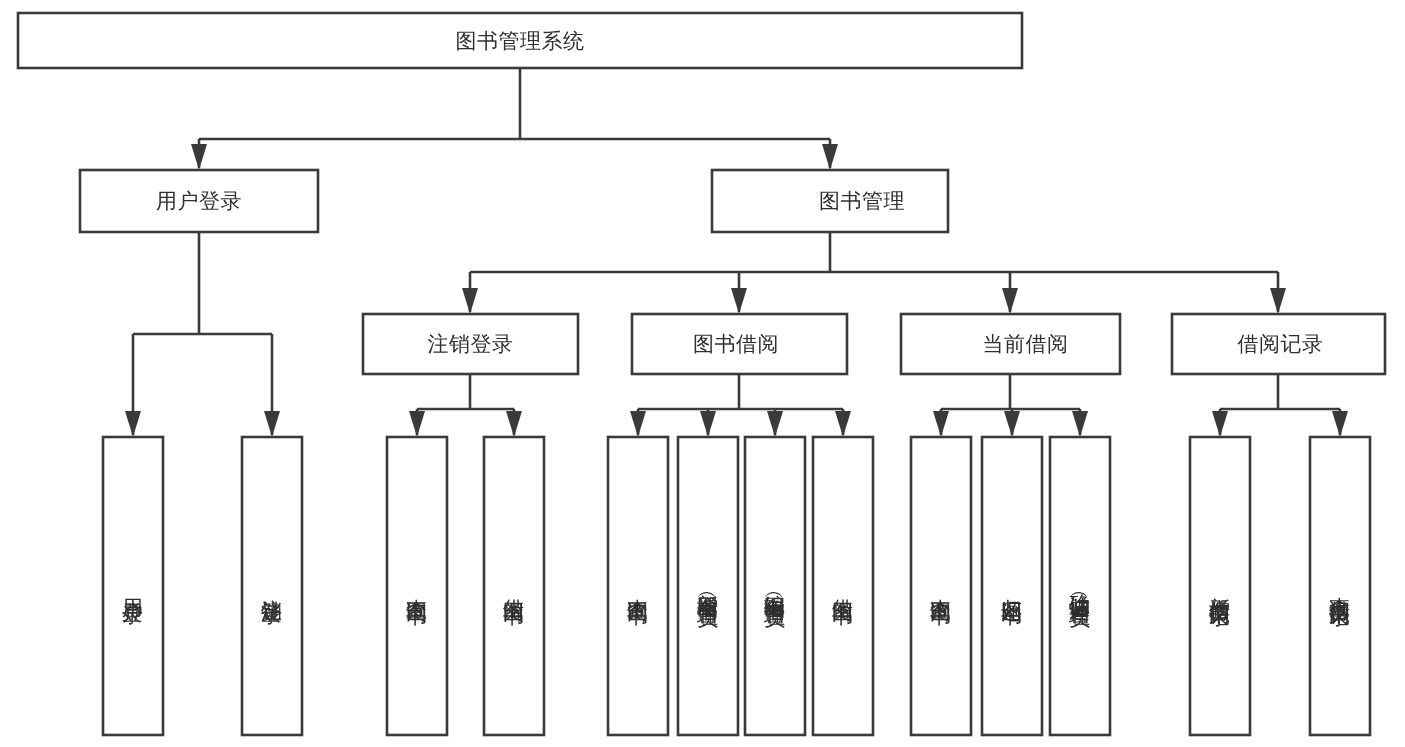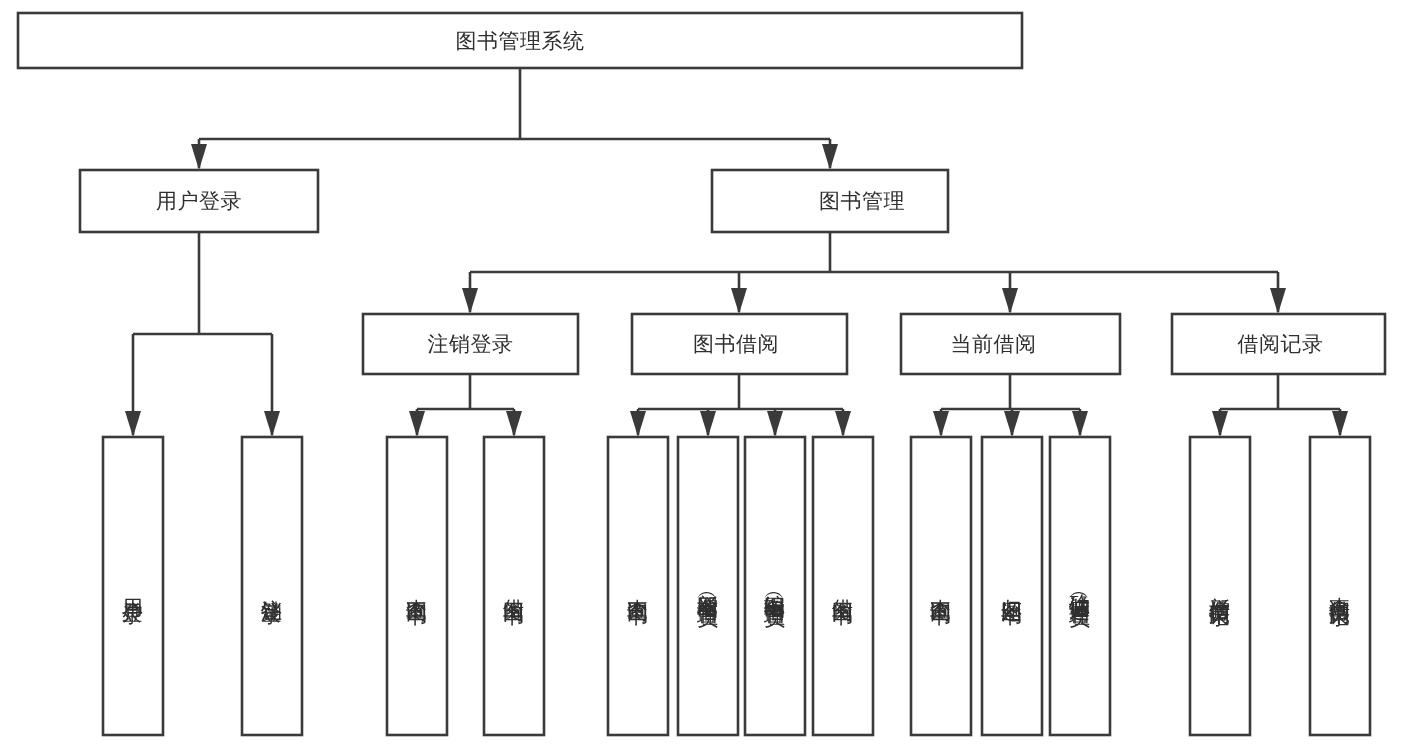--- a/index.html
+++ b/index.html
@@ -159,21 +159,21 @@
         <rect x="1310" y="437" width="60" height="298" class="node-box"></rect>
       </g>
   </svg>
 
   <div id="labels-layer">
       <div class="node-label-h" style="left: 18px; top: 13px; width: 1004px; height: 55px;">图书管理系统</div>
       <div class="node-label-h" style="left: 80px; top: 170px; width: 238px; height: 62px;">用户登录</div>
       <div class="node-label-h" style="left: 712px; top: 170px; width: 236px; height: 62px; padding-left: 32px;">图书管理</div>
       <div class="node-label-h" style="left: 363px; top: 314px; width: 215px; height: 60px;">注销登录</div>
       <div class="node-label-h" style="left: 632px; top: 314px; width: 208px; height: 60px;">图书借阅</div>
-      <div class="node-label-h" style="left: 884px; top: 314px; width: 219px; height: 60px; border-radius: 20px;">当前借阅</div>
+      <div class="node-label-h" style="left: 916px; top: 314px; width: 219px; height: 60px; border-radius: 20px;">当前借阅</div>
       <div class="node-label-h" style="left: 1172px; top: 314px; width: 217px; height: 60px;">借阅记录</div>
       <div class="node-label-v" style="left: 103px; top: 437px; width: 60px; height: 298px;">用户登录</div>
       <div class="node-label-v" style="left: 242px; top: 437px; width: 60px; height: 298px;">注销登录</div>
       <div class="node-label-v" style="left: 387px; top: 437px; width: 60px; height: 298px;">查询图书</div>
       <div class="node-label-v" style="left: 484px; top: 437px; width: 60px; height: 298px;">借阅图书</div>
       <div class="node-label-v" style="left: 608px; top: 437px; width: 60px; height: 298px;">查询图书</div>
       <div class="node-label-v" style="left: 678px; top: 437px; width: 60px; height: 298px;">新增图书（管理员）</div>
       <div class="node-label-v" style="left: 745px; top: 437px; width: 60px; height: 298px;">编辑图书（管理员）</div>
       <div class="node-label-v" style="left: 813px; top: 437px; width: 60px; height: 298px;">借阅图书</div>
       <div class="node-label-v" style="left: 911px; top: 437px; width: 60px; height: 298px;">查询图书</div>

